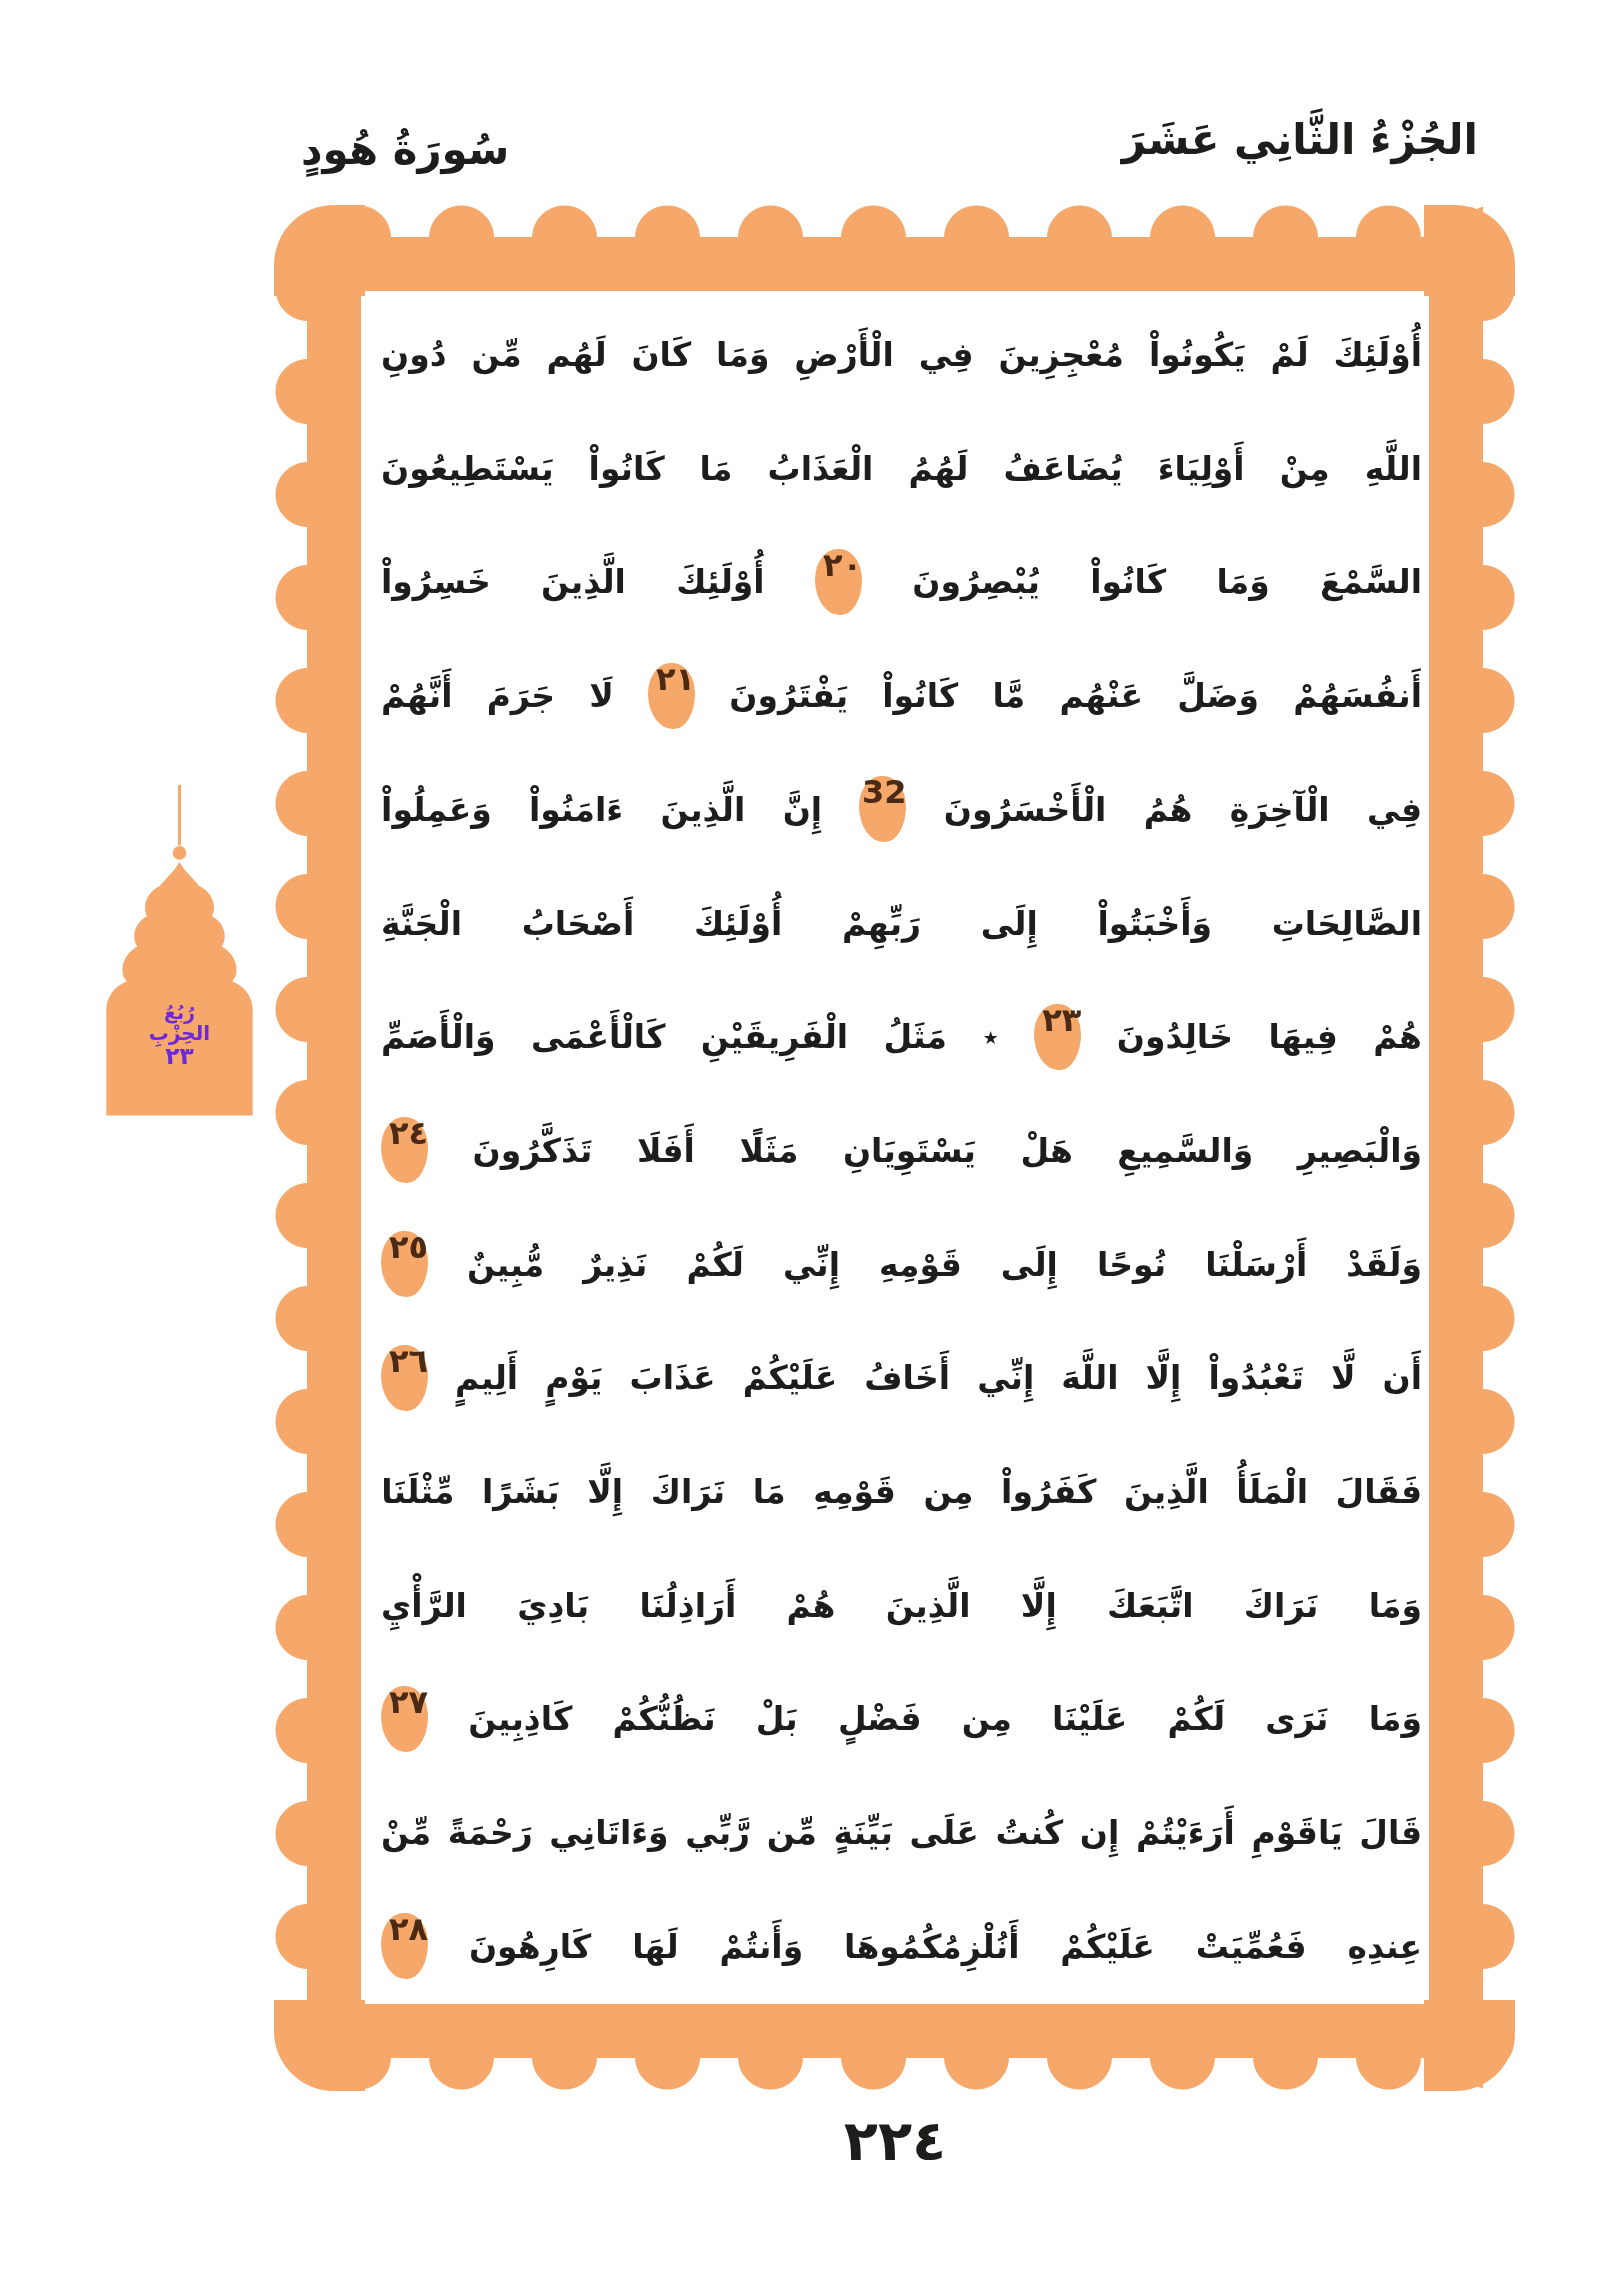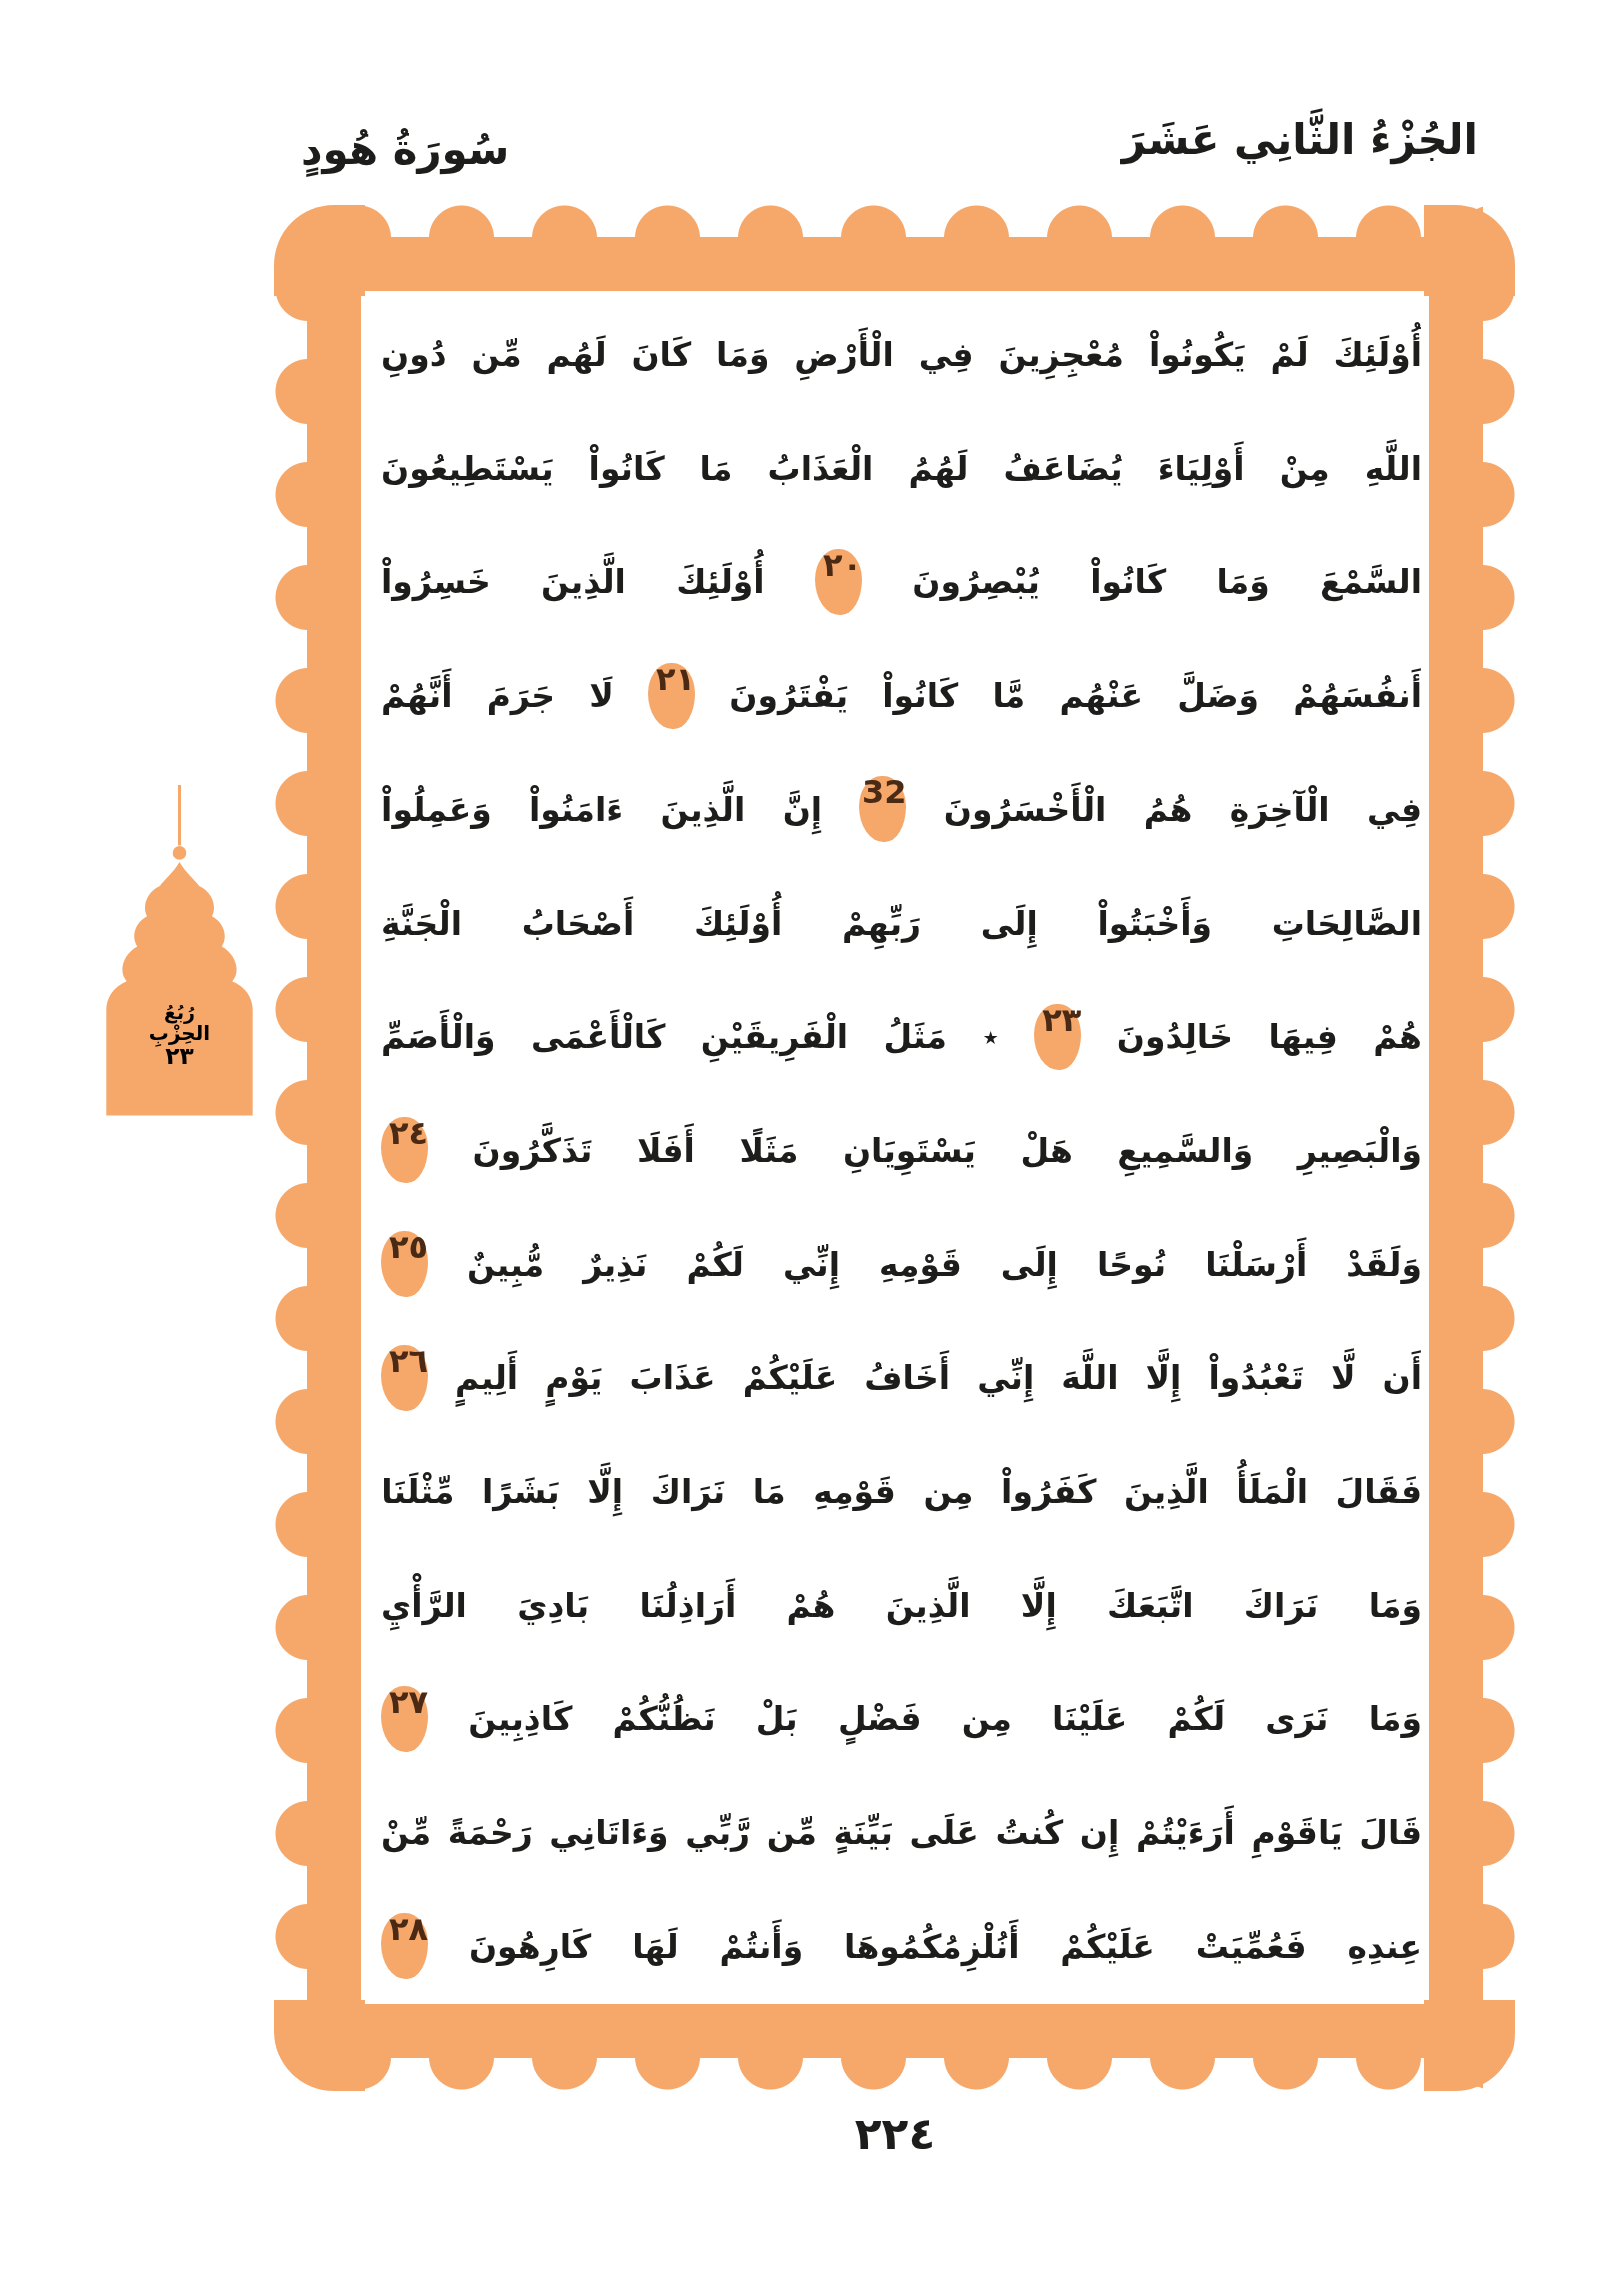--- a/index.html
+++ b/index.html
@@ -68,29 +68,29 @@
     background:var(--accent);color:var(--marker-digit);
     font-size:32px;font-weight:bold;letter-spacing:0;
   }
   .star{font-size:30px;color:var(--ink);}
 
   
   .hizb-wrap{position:absolute;left:103px;top:785px;width:153px;height:332px;}
   .hizb-wrap svg{position:absolute;left:0;top:0;}
   .hizb-text{
     position:absolute;left:0;top:217px;width:153px;text-align:center;direction:rtl;
-    color:#000000;font-weight:bold;line-height:1.08;
+    color:#6d28d9;font-weight:bold;line-height:1.08;
   }
   .hizb-top{font-size:19px;}
   .hizb-main{font-size:20px;}
   .hizb-num{font-size:23.4px;}
 
   .page-num{
     position:absolute;left:307px;top:2108px;width:1176px;text-align:center;
-    font-size:44px;font-weight:bold;color:var(--ink);letter-spacing:3px;
+    font-size:56px;font-weight:bold;color:var(--ink);letter-spacing:3px;
   }
 </style>
 </head>
 <body>
 
 <div class="hdr" id="surah-hdr">سُورَةُ هُودٍ</div>
 <div class="hdr" id="juz-hdr">الجُزْءُ الثَّانِي عَشَرَ</div>
 
 <div>
   <div class="scallop scallop-top"></div>

